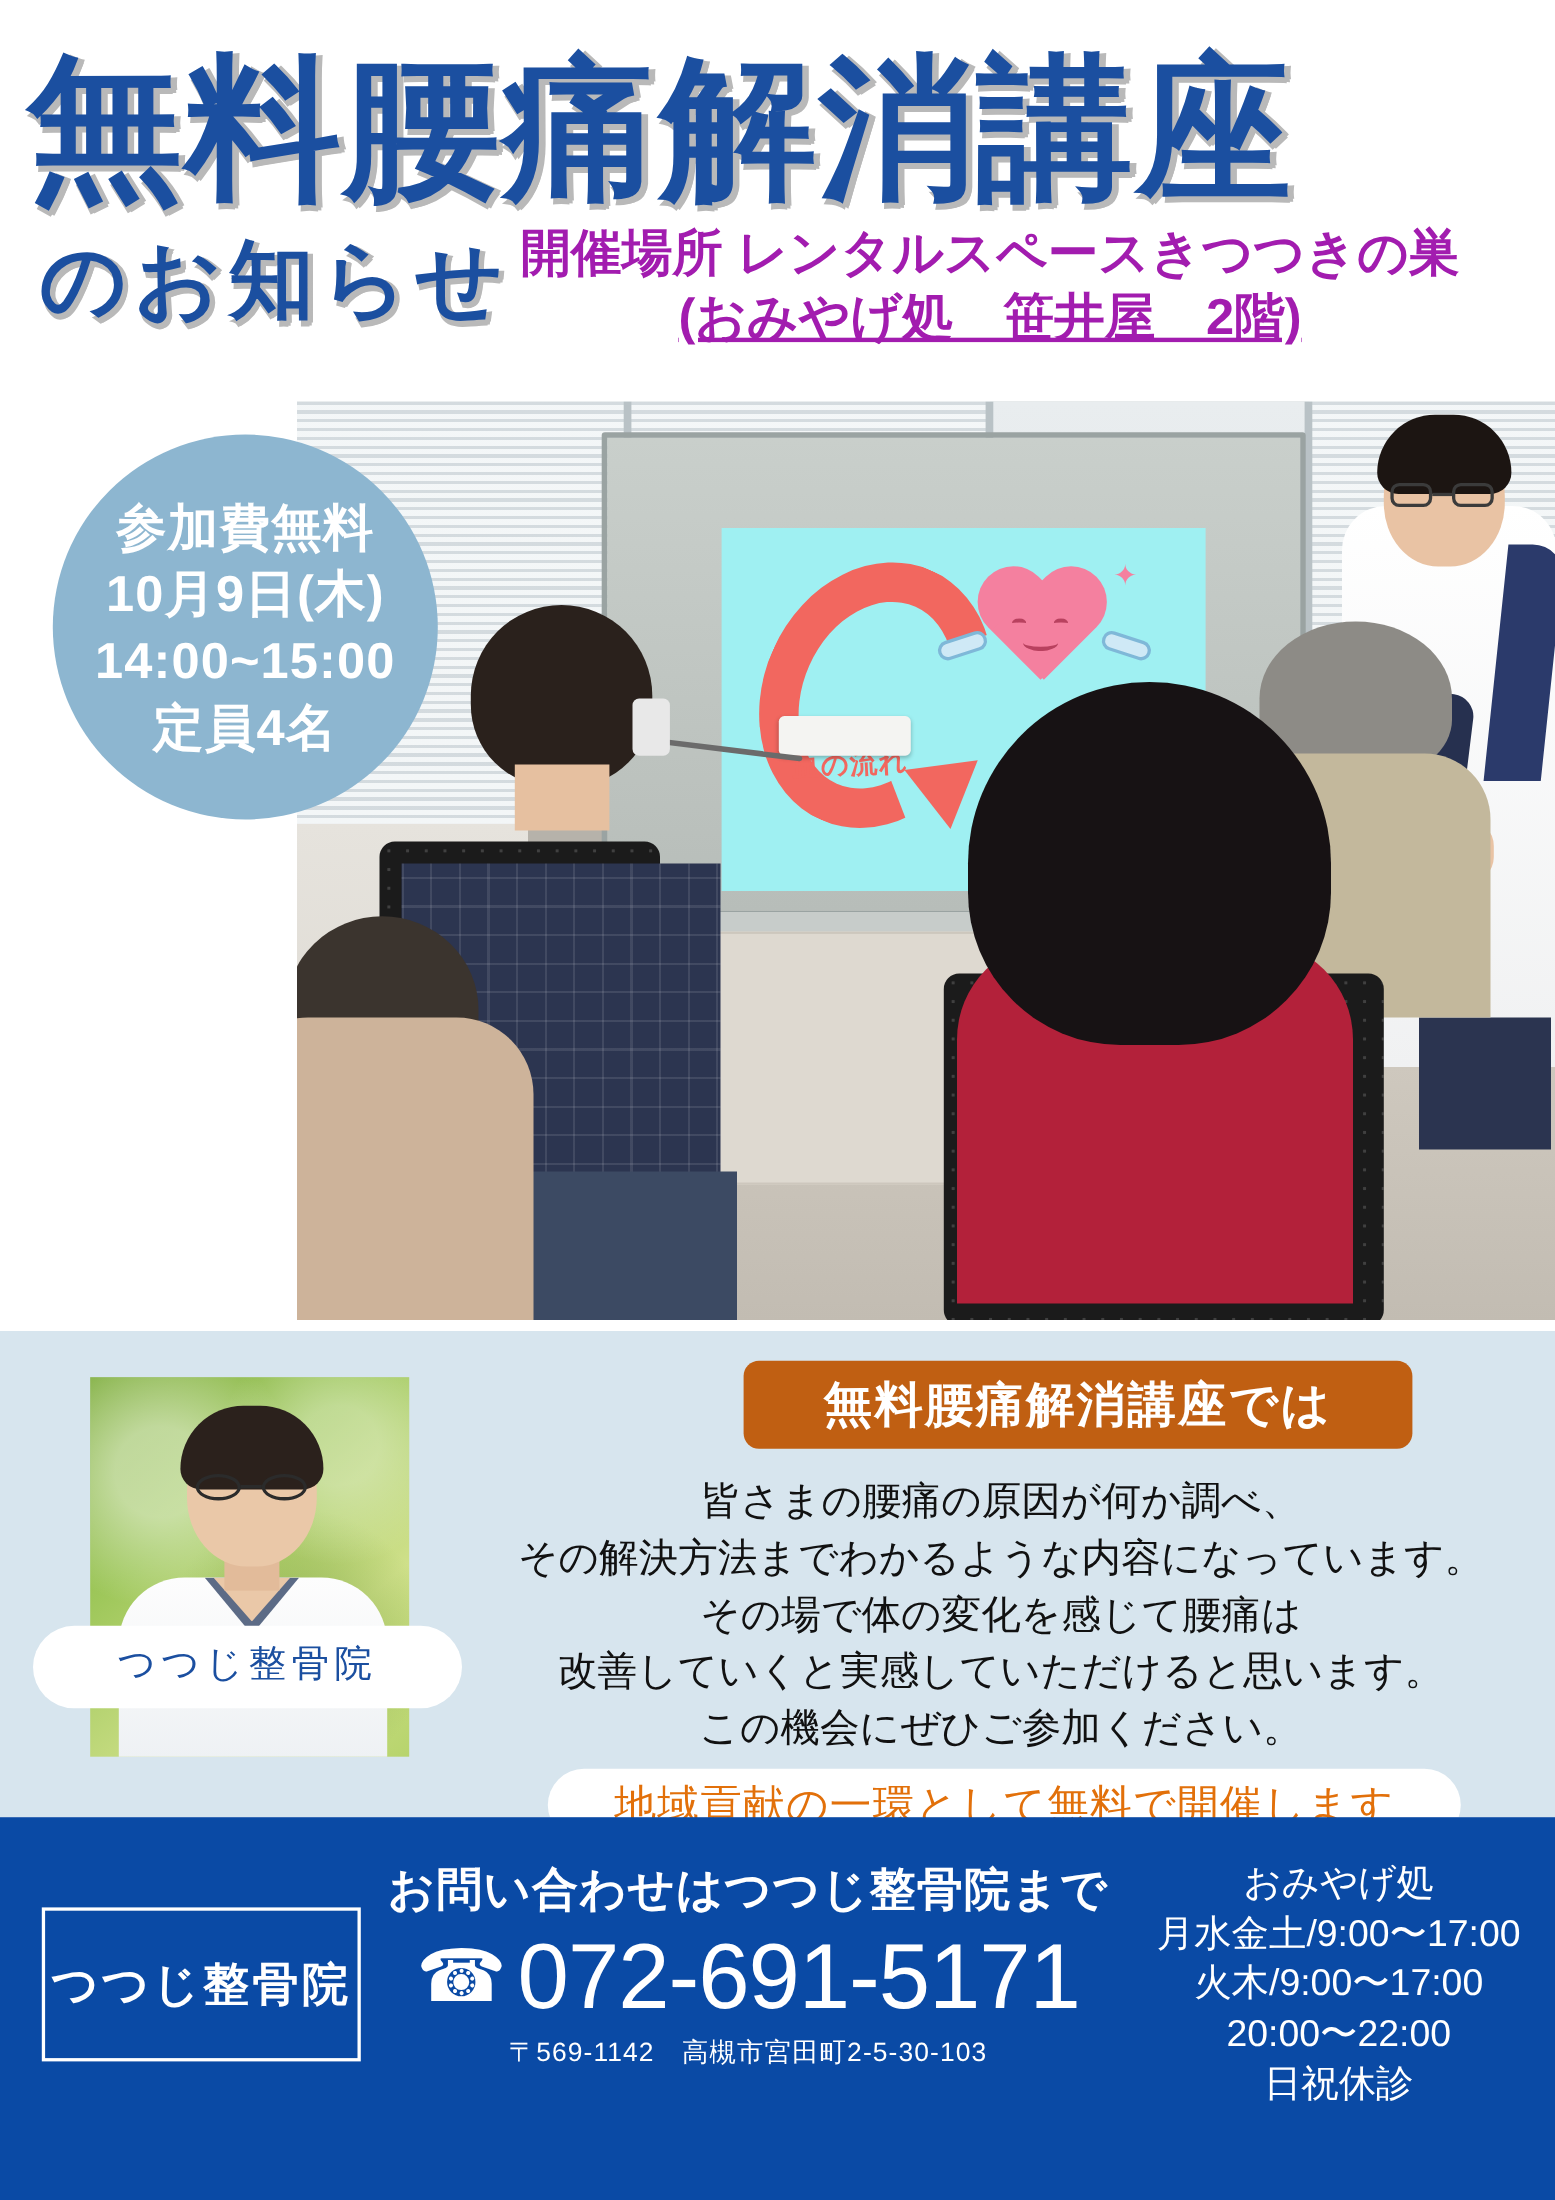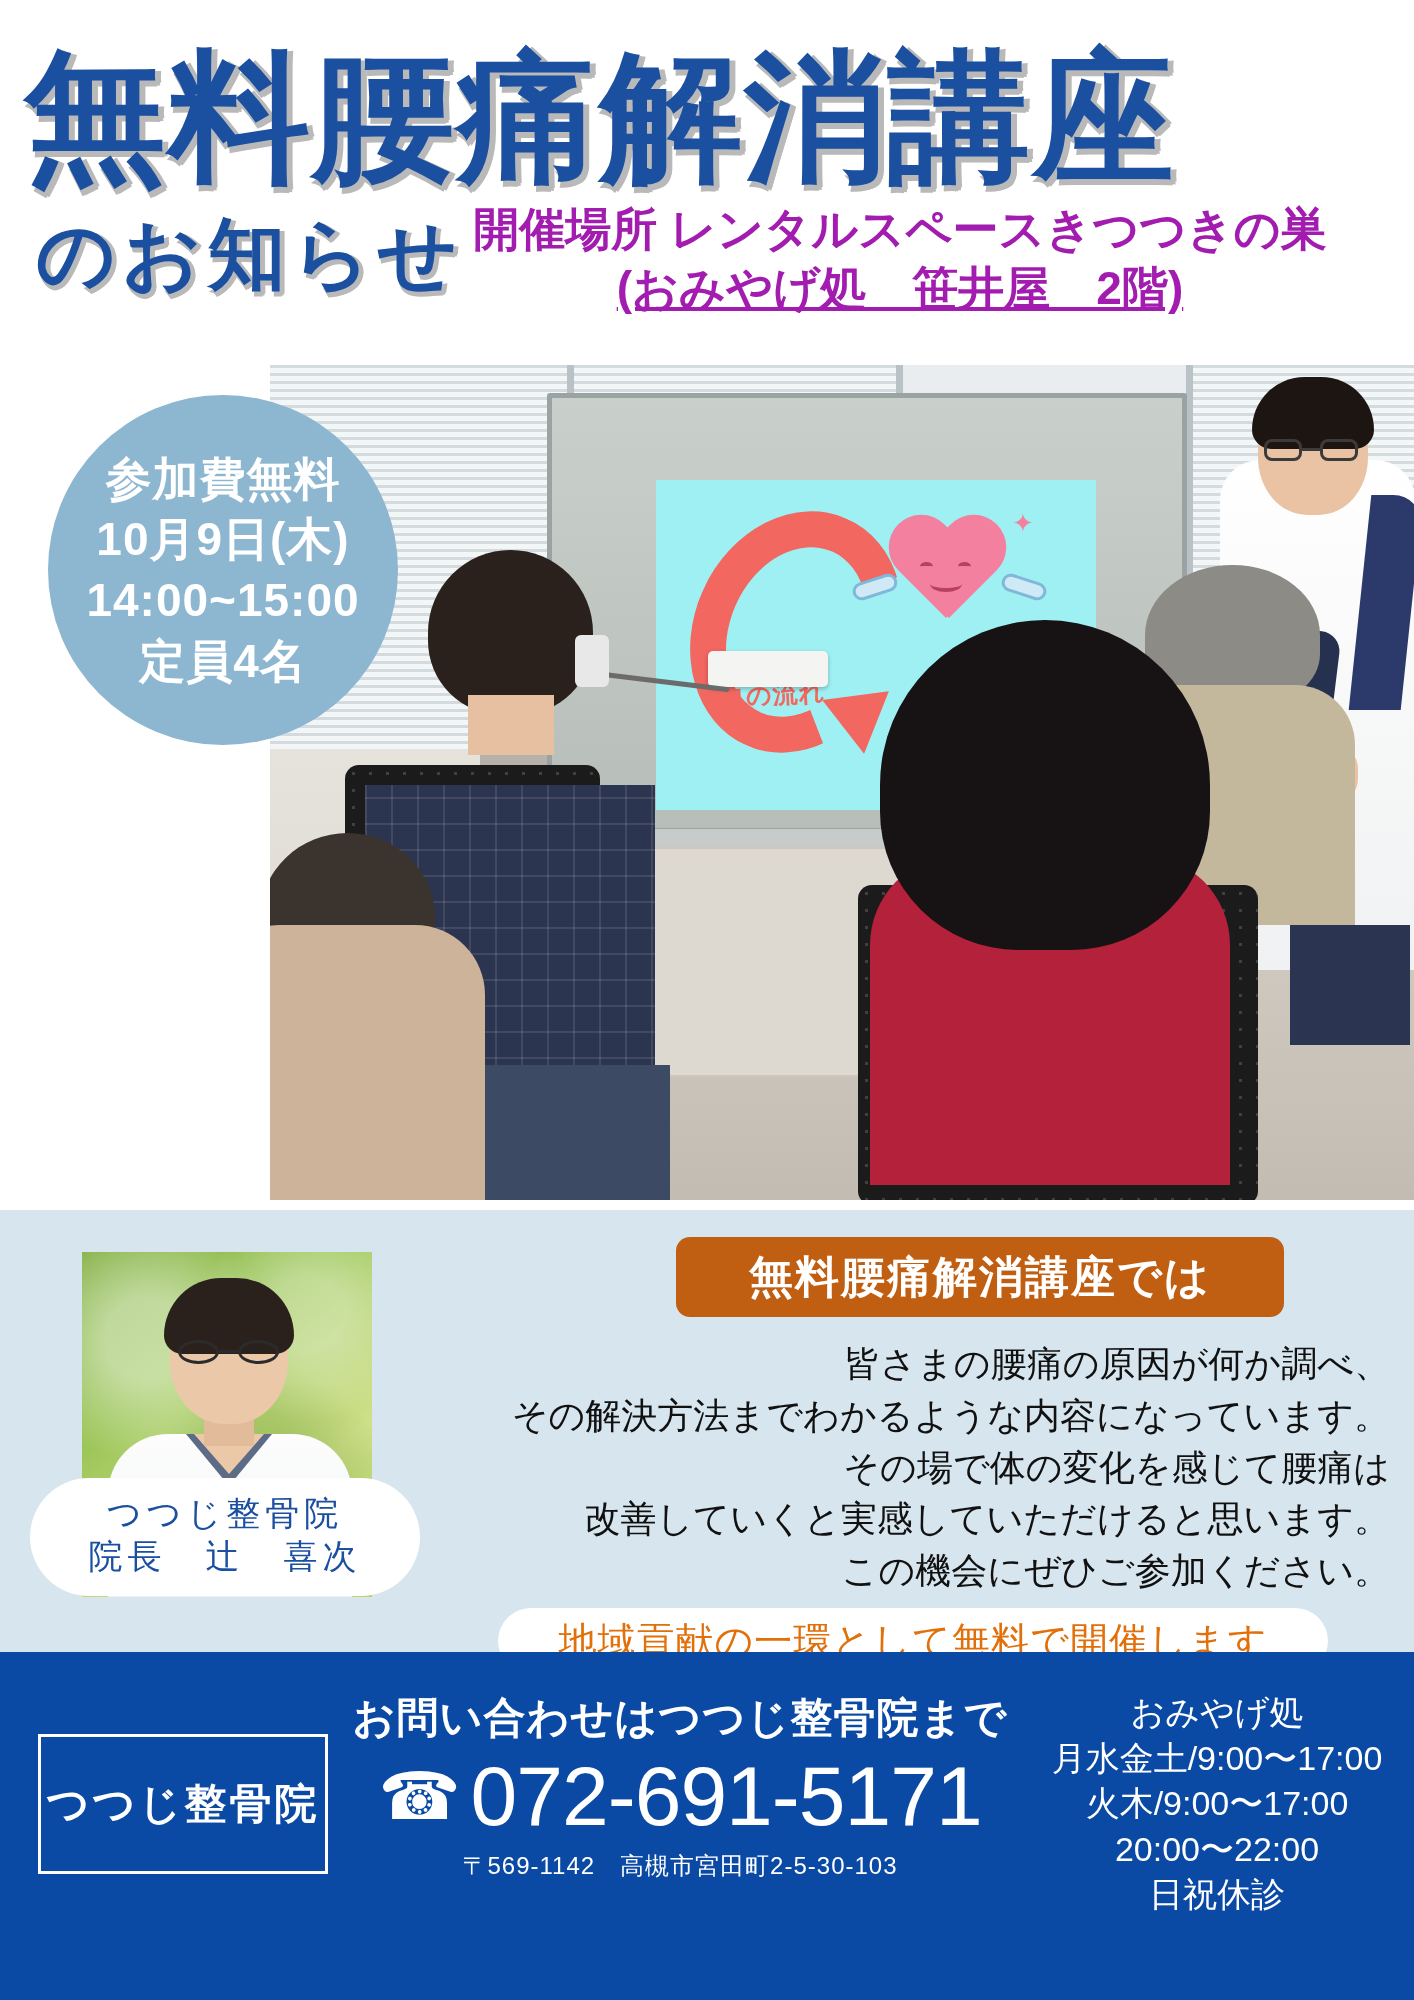--- a/index.html
+++ b/index.html
@@ -187,21 +187,21 @@
   #doctor-name-pill .dn{ font-size:34px; line-height:1.26; font-weight:500; letter-spacing:5px; white-space:nowrap; }
 
   #orange-banner{
     position:absolute; left:676px; top:27px; width:608px; height:80px;
     background:#c05f12; border-radius:14px; color:#ffffff;
     display:flex; align-items:center; justify-content:center;
   }
   #orange-banner .ob{ font-size:44px; font-weight:bold; letter-spacing:2px; white-space:nowrap; }
 
   #mid-copy{
-    position:absolute; left:430px; top:128px; width:960px; text-align:right; color:#111111;
+    position:absolute; left:430px; top:128px; width:960px; text-align:center; color:#111111;
   }
   #mid-copy .mc{ font-size:36px; line-height:1.44; white-space:nowrap; }
 
   #free-pill{
     position:absolute; left:498px; top:398px; width:830px; height:66px;
     background:#ffffff; border-radius:33px; display:flex; align-items:center; justify-content:center;
   }
   #free-pill .fp{ font-size:38px; font-weight:normal; color:#e2700a; letter-spacing:1px; white-space:nowrap; }
 
   
@@ -336,21 +336,20 @@
     <div class="d-hair"></div>
     <div class="d-glasses">
       <div class="dg dgL"></div>
       <div class="dg dgR"></div>
       <div class="dg-bridge"></div>
     </div>
   </div>
 
   <div id="doctor-name-pill">
     <div class="dn">つつじ整骨院</div>
-    <div class="dn">院長　辻　喜次</div>
   </div>
 
   <div id="orange-banner">
     <span class="ob">無料腰痛解消講座では</span>
   </div>
 
   <div id="mid-copy">
     <div class="mc">皆さまの腰痛の原因が何か調べ、</div>
     <div class="mc">その解決方法までわかるような内容になっています。</div>
     <div class="mc">その場で体の変化を感じて腰痛は</div>

